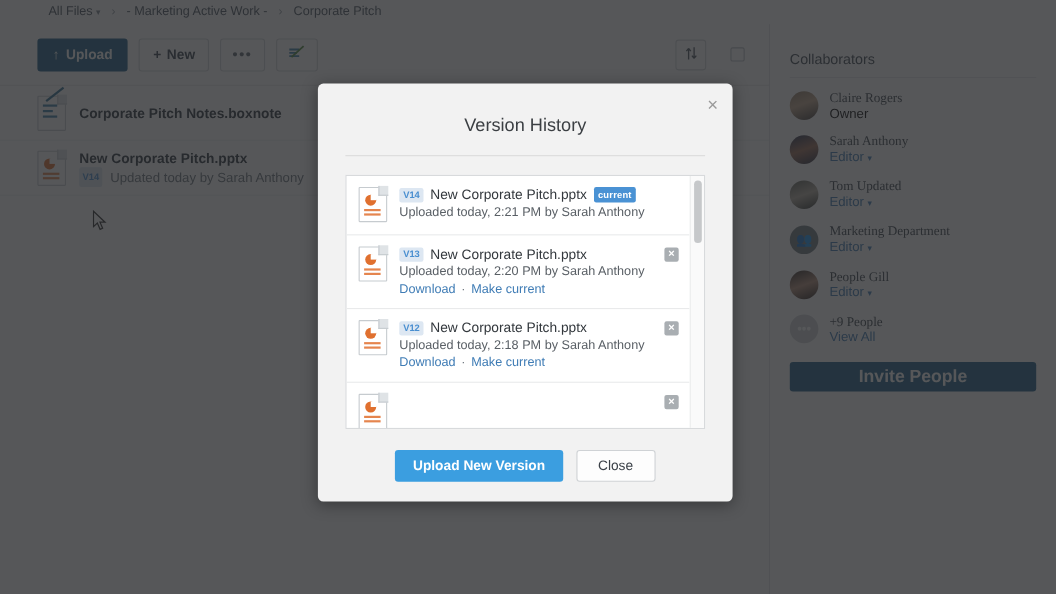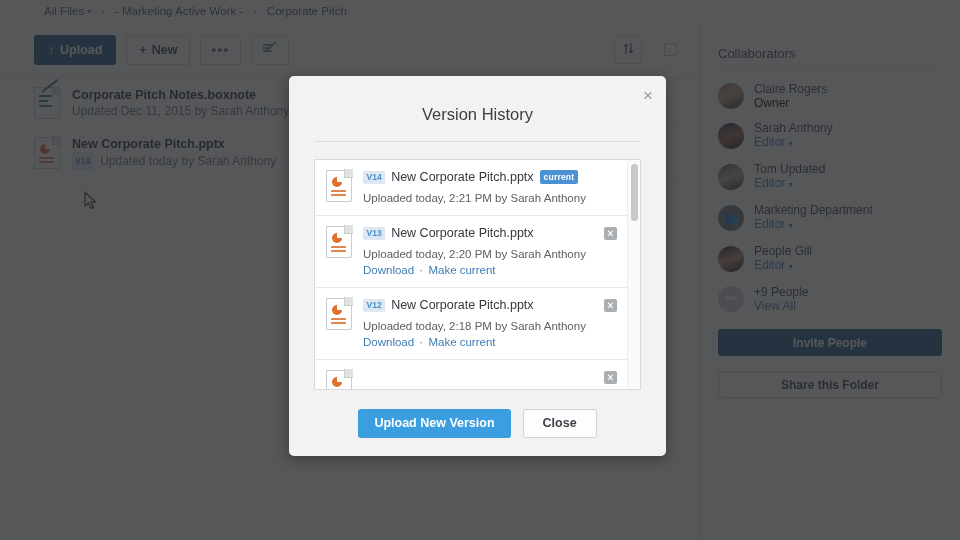--- a/index.html
+++ b/index.html
@@ -100,28 +100,28 @@
             background: #b9a795; overflow: hidden; position: relative; }
   .avatar.a1 { background: linear-gradient(160deg,#8d7a64 0%,#c3a68b 45%,#3d3a38 100%); }
   .avatar.a2 { background: linear-gradient(160deg,#1d2b4a 0%,#9a6a55 50%,#22283d 100%); }
   .avatar.a3 { background: linear-gradient(160deg,#5a5e55 0%,#b6ada0 50%,#2e332f 100%); }
   .avatar.a4 { background: #707a82; display:flex; align-items:center; justify-content:center; }
   .avatar.a5 { background: linear-gradient(160deg,#2a2320 0%,#b58d77 50%,#241d1a 100%); }
   .avatar.a6 { background: #cfd3d6; display:flex; align-items:center; justify-content:center; }
   .grp-glyph { color: #d8dcdf; font-size: 12px; letter-spacing: -1px; }
   .dots-glyph { color: #ffffff; font-size: 12px; letter-spacing: 0px; }
   .collab-info { line-height: 14px; }
-  .collab-name { font-size: 12px; color: #3b444c; }
+  .collab-name { font-size: 12px; color: #3b444c; font-family: Liberation Serif, serif; }
   .collab-role { font-size: 12px; color: #000000; }
   .collab-role.link { color: #3f7cb5; }
   .role-caret { font-size: 8px; }
   .btn-invite { margin-top: 16px; height: 27px; background: #1c5e87;
                 color: #ffffff; border-radius: 3px; display: flex;
                 align-items: center; justify-content: center;
-                font-size: 12px; font-weight: bold; }
+                font-size: 16px; font-weight: bold; }
   .side-title2 { margin-top: 28px; font-size: 13px; color: #3e4851;
                  padding-bottom: 9px; border-bottom: 1px solid #e6e8ea; }
   .btn-share { margin-top: 15px; height: 27px; border: 1px solid #cfd3d7;
                border-radius: 3px; display: flex; align-items: center;
                justify-content: center; font-size: 12px; font-weight: bold;
                color: #3b444c; background: #fff; }
 
   
   .cursor { position: absolute; left: 84px; top: 169px; width: 14px; height: 20px; }
 
@@ -147,40 +147,40 @@
   .vrow { display: flex; padding: 10px 11px 11px; border-bottom: 1px solid #e9eaeb;
           position: relative; }
   .vrow-body { margin-left: 11px; flex: 1; }
   .vline1 { display: flex; align-items: center; gap: 6px; }
   .vbadge { font-size: 8.5px; font-weight: bold; color: #4a8fd0;
             background: #dde7f2; border-radius: 2px; padding: 1.5px 3.5px; }
   .vname { font-size: 12.5px; color: #33383d; }
   .vcurrent { font-size: 8.5px; font-weight: bold; color: #ffffff;
               background: #4a92d4; border-radius: 2px; padding: 2px 4px;
               letter-spacing: .2px; }
-  .vline2 { font-size: 11.5px; color: #595f65; margin-top: 8px; }
+  .vline2 { font-size: 11.5px; color: #595f65; margin-top: 3px; }
   .vline3 { font-size: 11.5px; margin-top: 4px; color: #3f7cb5; }
   .vlink { color: #3f7cb5; }
   .vdot { color: #6d767e; margin: 0 2px; }
   .vdel { position: absolute; right: 10px; top: 11px; width: 13px; height: 13px;
           background: #a9aeb2; border-radius: 2px; color: #fff; font-size: 10px;
           line-height: 13px; text-align: center; font-weight: bold; }
   .vscroll { position: absolute; right: 0; top: 0; bottom: 0; width: 13px;
              background: #fafafa; border-left: 1px solid #eceded; }
   .vthumb { position: absolute; left: 3px; top: 4px; width: 7px; height: 57px;
             background: #c6c8ca; border-radius: 4px; }
 
   .modal-foot { display: flex; justify-content: center; align-items: center;
                 gap: 12px; height: 66px; text-align: right; }
   .btn-primary { height: 29px; padding: 0 16px; background: #3b9ee0;
                  color: #fff; border-radius: 3px; font-size: 12.5px;
                  font-weight: bold; display: flex; align-items: center; }
   .btn-default { height: 29px; padding: 0 19px; background: #fdfdfd;
                  border: 1px solid #cfd2d5; border-radius: 3px;
-                 color: #3b4148; font-size: 12.5px; font-weight: bold;
+                 color: #3b4148; font-size: 12.5px; font-weight: normal;
                  display: flex; align-items: center; }
 </style>
 </head>
 <body>
 
 <div id="app">
 
   <div class="breadcrumb">
     <span class="bc-item">All Files</span>
     <span class="bc-caret">▾</span>
@@ -228,23 +228,20 @@
       <div class="ficon">
         <div class="fpage"></div>
           <div class="fcorner"></div>
         <div class="note-pen"></div>
           <div class="note-pen2"></div>
           <div class="note-pen3"></div>
         <div class="note-diag"></div>
       </div>
       <div class="file-meta">
         <div class="file-title">Corporate Pitch Notes.boxnote</div>
-        <div class="file-sub">
-          <span>Updated Dec 11, 2015 by Sarah Anthony</span>
-        </div>
       </div>
     </div>
 
     <div class="file-row">
       <div class="ficon">
         <div class="fpage"></div>
           <div class="fcorner"></div>
         <div class="ppt-pie"></div>
         <div class="ppt-l ppt-l1"></div>
           <div class="ppt-l ppt-l2"></div>
@@ -327,21 +324,20 @@
         <span class="dots-glyph">•••</span>
       </div>
       <div class="collab-info">
         <div class="collab-name">+9 People</div>
         <div class="collab-role link">View All</div>
       </div>
     </div>
 
     <div class="btn-invite">Invite People</div>
 
-    <div class="btn-share">Share this Folder</div>
   </div>
 </div>
 
 <div id="overlay"></div>
 
 <div id="modal">
   <div class="modal-close">×</div>
   <div class="modal-title">Version History</div>
   <div class="modal-rule"></div>
 

